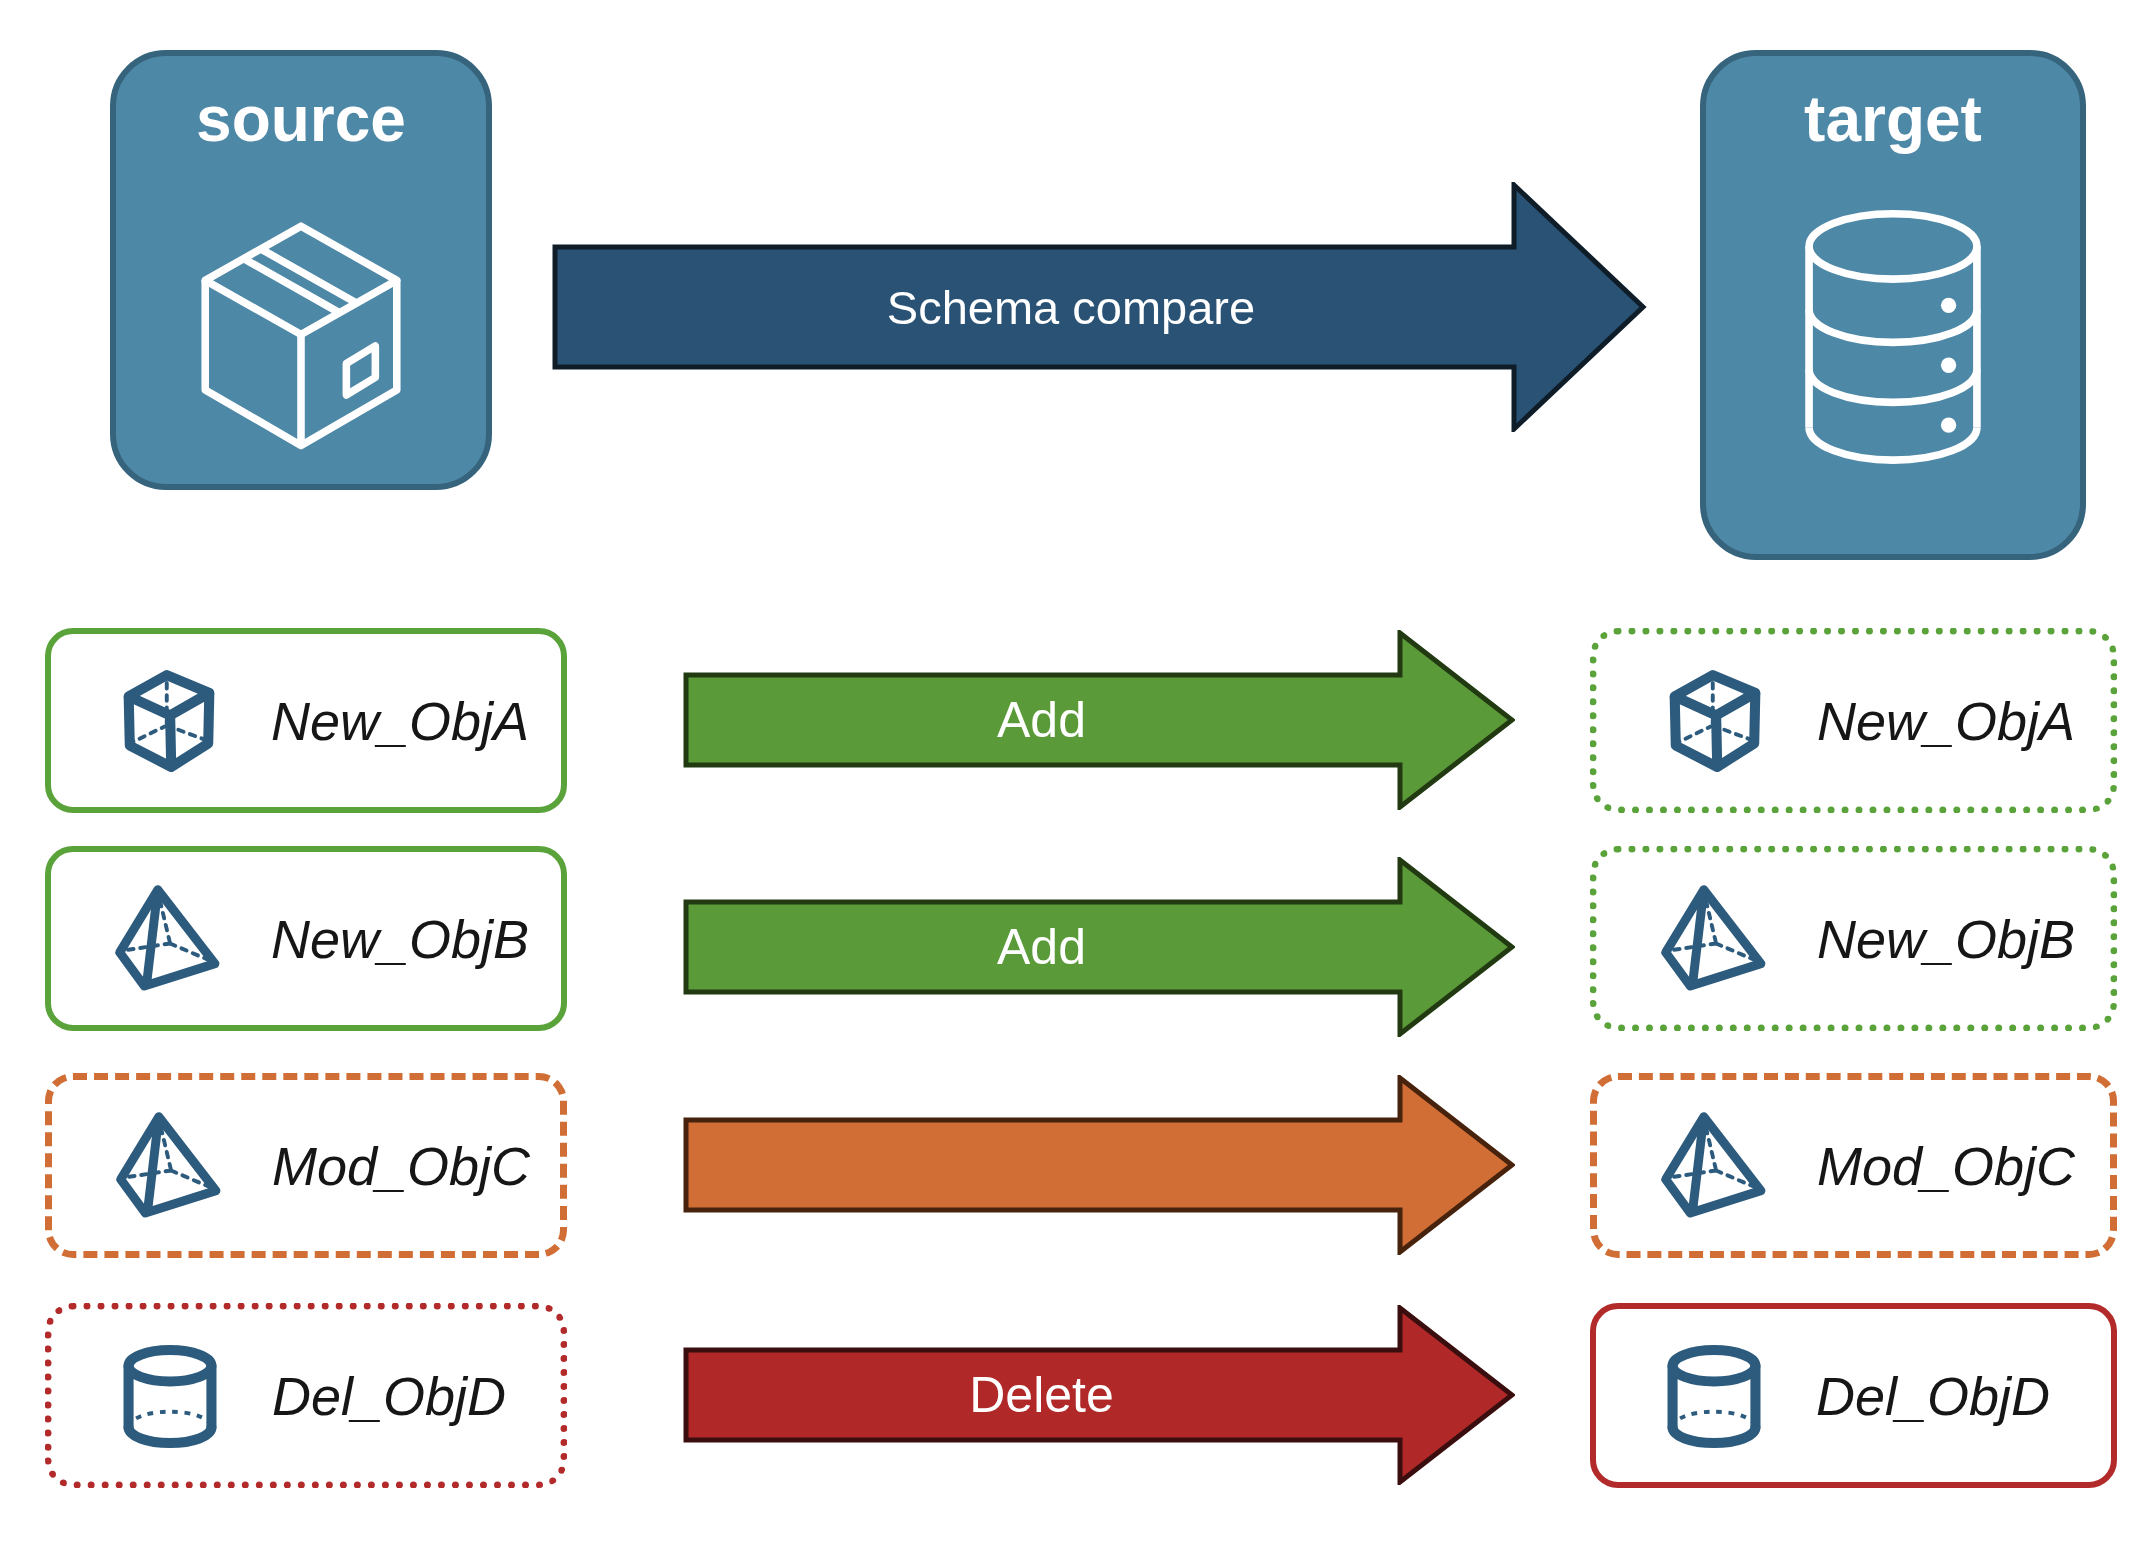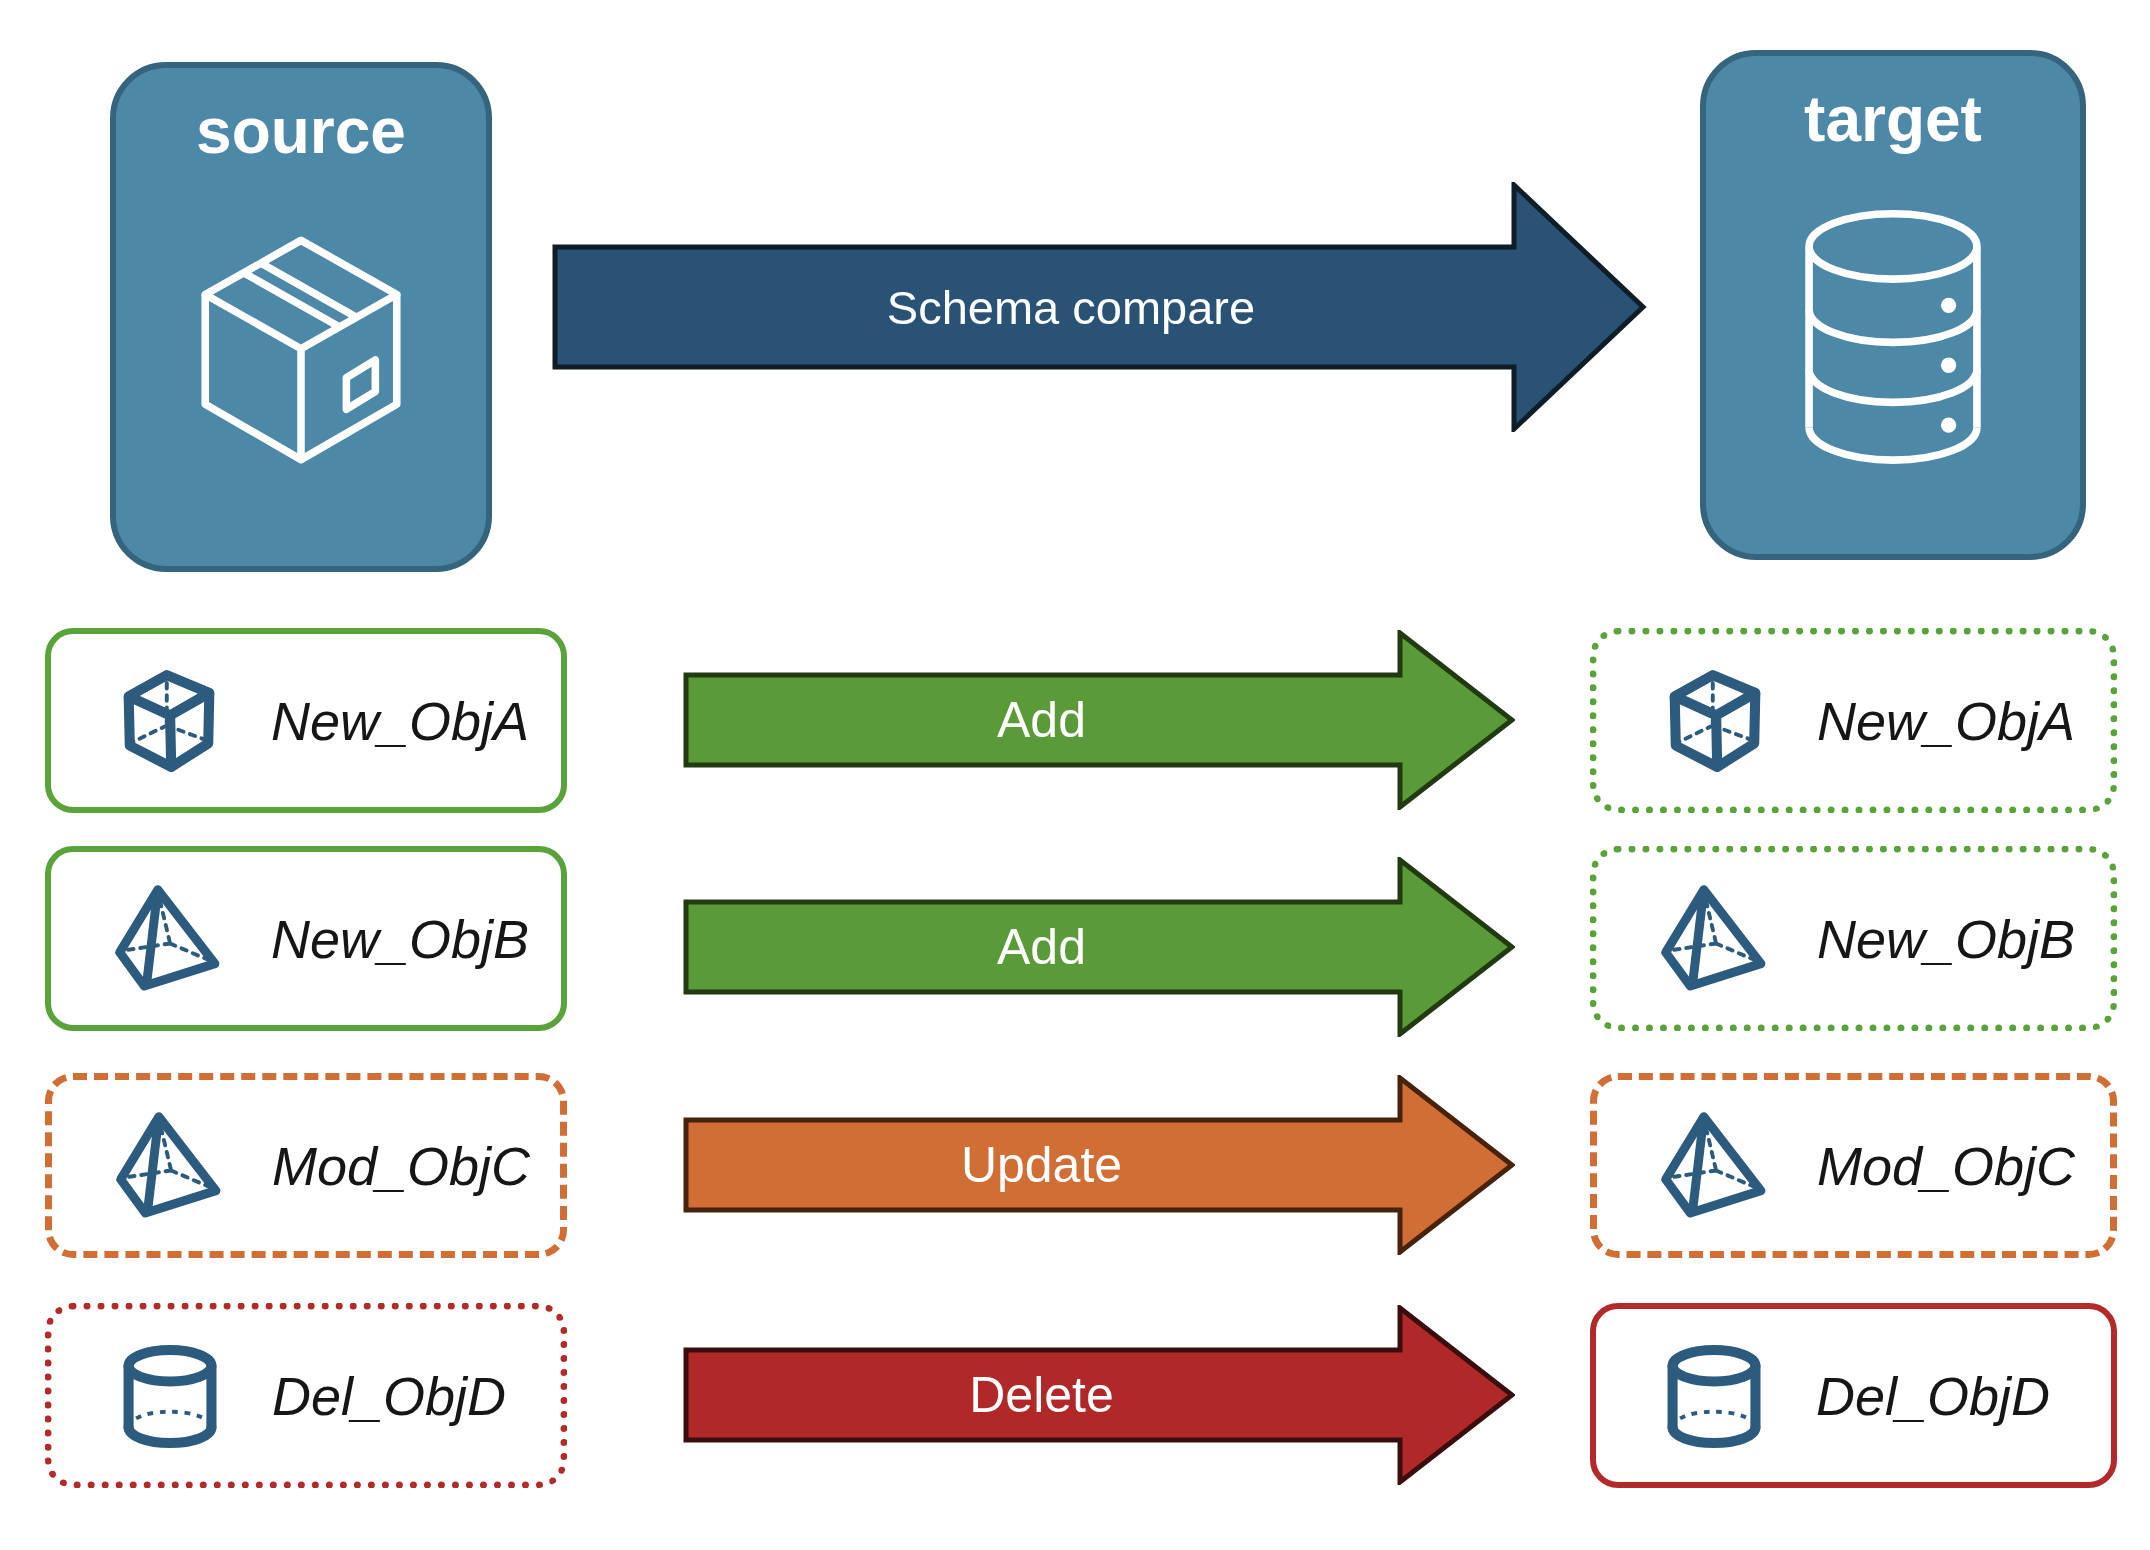--- a/index.html
+++ b/index.html
@@ -3,21 +3,21 @@
 <meta charset="utf-8">
 <style>
   html,body{margin:0;padding:0;background:#ffffff;}
   .canvas{position:relative;width:2150px;height:1550px;background:#ffffff;
           font-family:"Liberation Sans",sans-serif;overflow:hidden;}
 
   
   .node{position:absolute;background:#4e88a7;border:6px solid #35647c;border-radius:56px;
         display:flex;flex-direction:column;align-items:center;padding-top:28px;gap:34px;
         box-sizing:border-box;}
-  .source-node{left:110px;top:50px;width:382px;height:510px;margin-top:12px;}
+  .source-node{left:110px;top:50px;width:382px;height:440px;}
   .target-node{left:1700px;top:50px;width:386px;height:510px;}
   .node-label{color:#ffffff;font-size:64px;font-weight:bold;line-height:1.1;}
   .pkg-icon{width:252px;height:300px;}
   .db-icon{width:218px;height:300px;}
 
   
   .big-arrow{position:absolute;left:552px;top:182px;width:1095px;height:250px;}
   .row-arrow{position:absolute;left:683px;width:832px;height:180px;}
   .big-arrow svg,.row-arrow svg{position:absolute;left:0;top:0;width:100%;height:100%;}
   .arrow-label{position:absolute;color:#ffffff;display:flex;align-items:center;justify-content:center;}
@@ -159,21 +159,20 @@
   <div class="obj-card left orange-dashed r2">
     <svg class="obj-icon" viewBox="0 0 100 100">
         <use href="#sym-pyramid"></use>
       </svg>
     <div class="obj-label">Mod_ObjC</div>
   </div>
   <div class="row-arrow a2">
     <svg viewBox="0 0 832 180" preserveAspectRatio="none">
       <polygon class="poly-orange" points="3,45 717,45 717,3 829,90 717,177 717,135 3,135"></polygon>
     </svg>
-    <div class="arrow-label">Update</div>
   </div>
   <div class="obj-card right orange-dashed r2">
     <svg class="obj-icon" viewBox="0 0 100 100">
         <use href="#sym-pyramid"></use>
       </svg>
     <div class="obj-label">Mod_ObjC</div>
   </div>
 
   <div class="obj-card left red-dotted r3">
     <svg class="obj-icon" viewBox="0 0 100 100">

